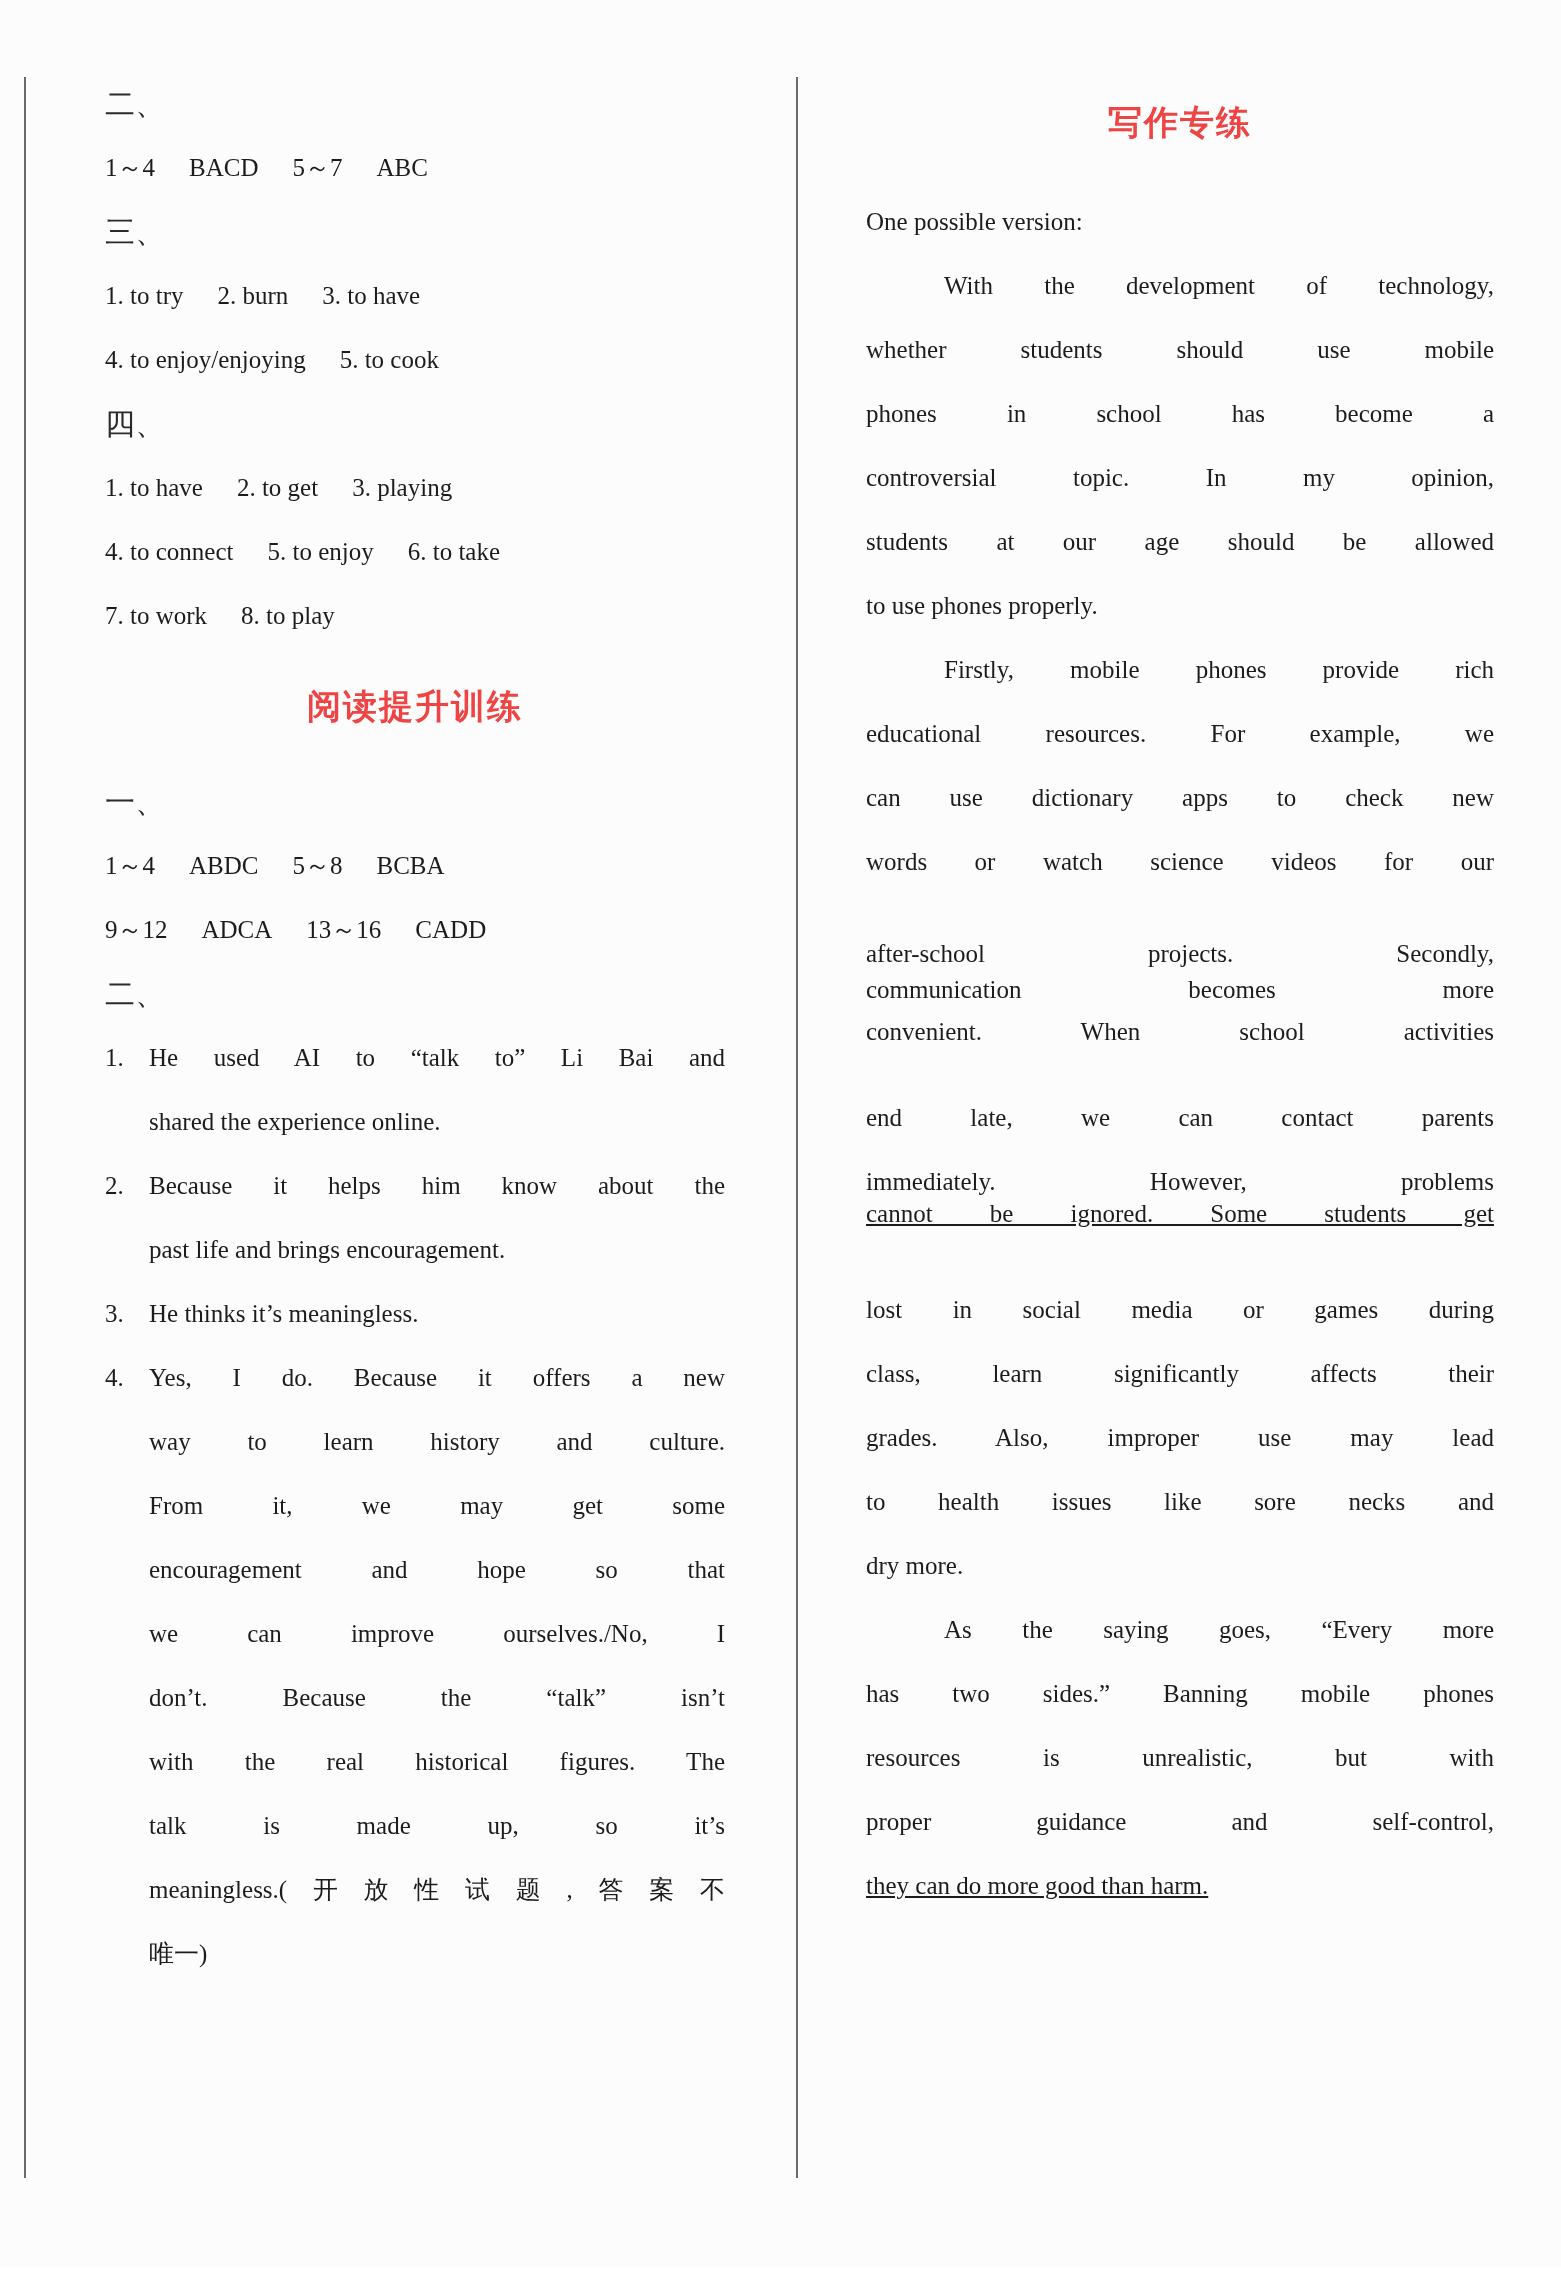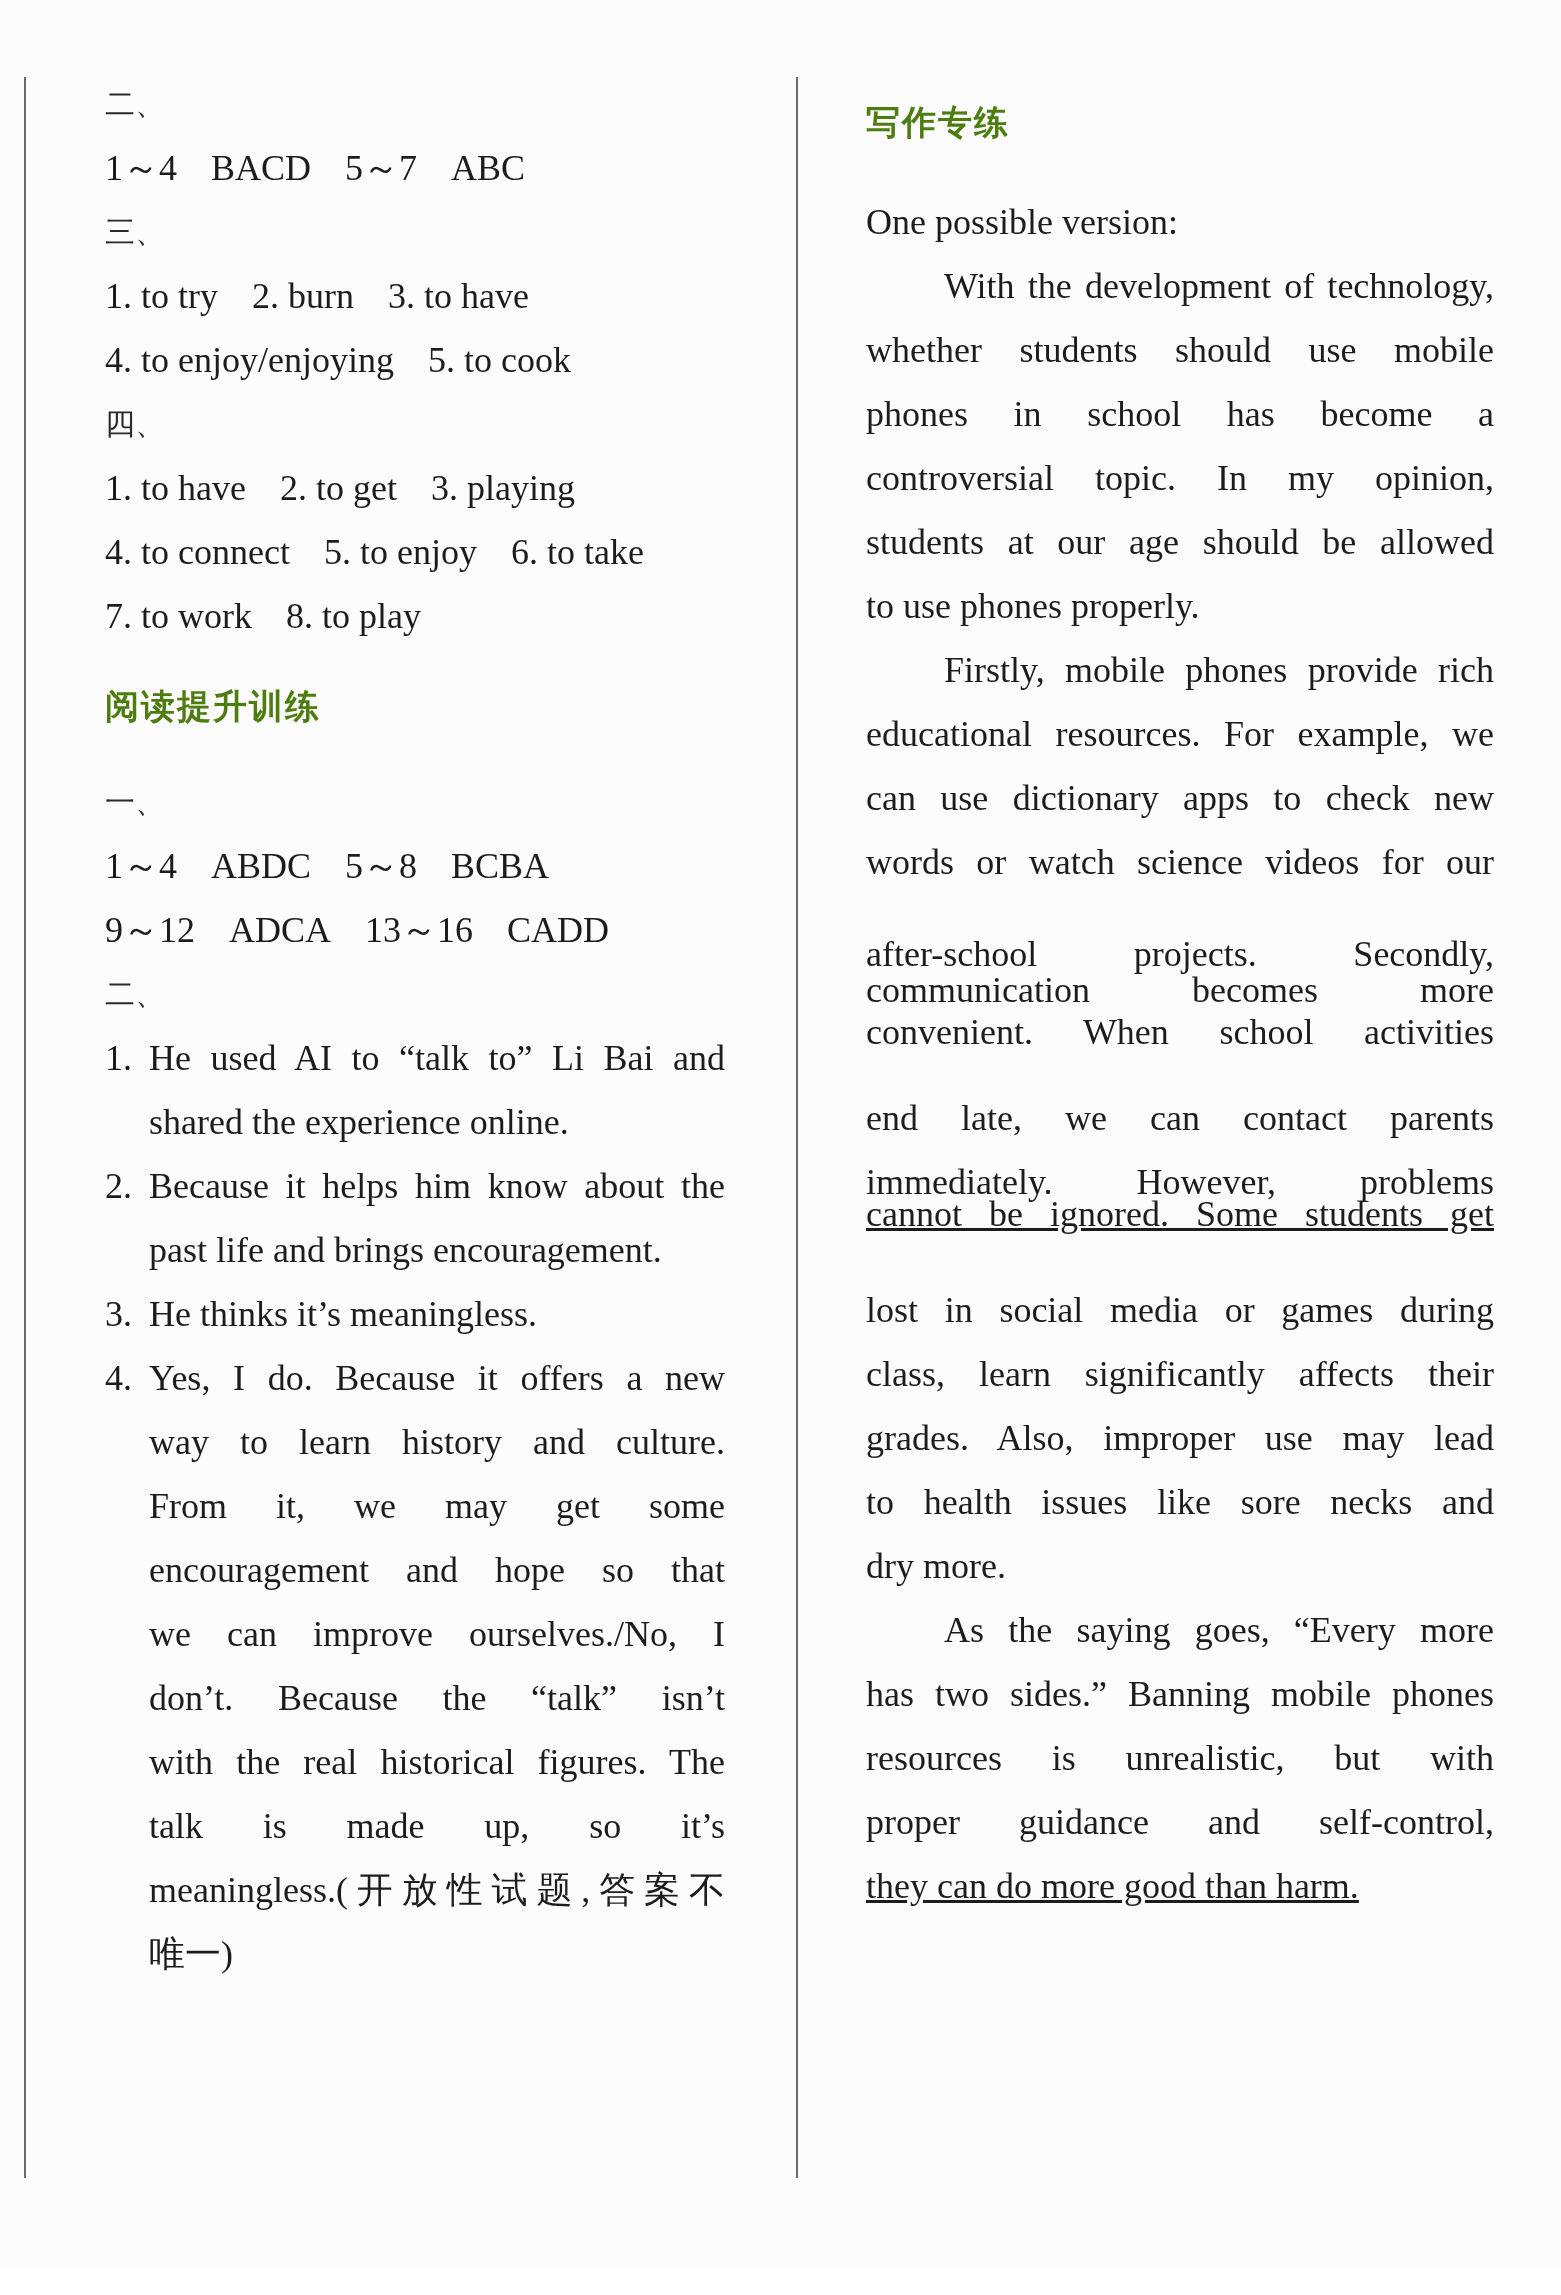--- a/index.html
+++ b/index.html
@@ -34,21 +34,21 @@
     .col {
       position: absolute;
       top: 0;
     }
     .col-left { left: 105px; width: 620px; }
     .col-right { left: 866px; width: 628px; }
 
     .line {
       position: absolute;
       left: 0;
-      font-size: 36px;
+      font-size: 25px;
       line-height: 64px;
       height: 64px;
       white-space: nowrap;
     }
     .line.justify {
       width: 100%;
       text-align: justify;
       text-align-last: justify;
       white-space: normal;
       overflow: hidden;
@@ -62,23 +62,23 @@
       font-family: "DejaVu Serif", "Liberation Serif", serif;
       font-size: 30px;
       color: #2a2a2a;
     }
     .heading {
       position: absolute;
       font-family: "DejaVu Sans", "Liberation Sans", sans-serif;
       font-size: 34px;
       font-weight: bold;
       letter-spacing: 2px;
-      color: #4d7c0f;
+      color: #ef4444;
       white-space: nowrap;
-      text-align: left;
+      text-align: center;
     }
     .gap { display: inline-block; width: 34px; }
   </style>
 </head>
 <body>
 
 <div class="page">
   <div class="rule rule-left"></div>
   <div class="rule rule-mid"></div>
 

